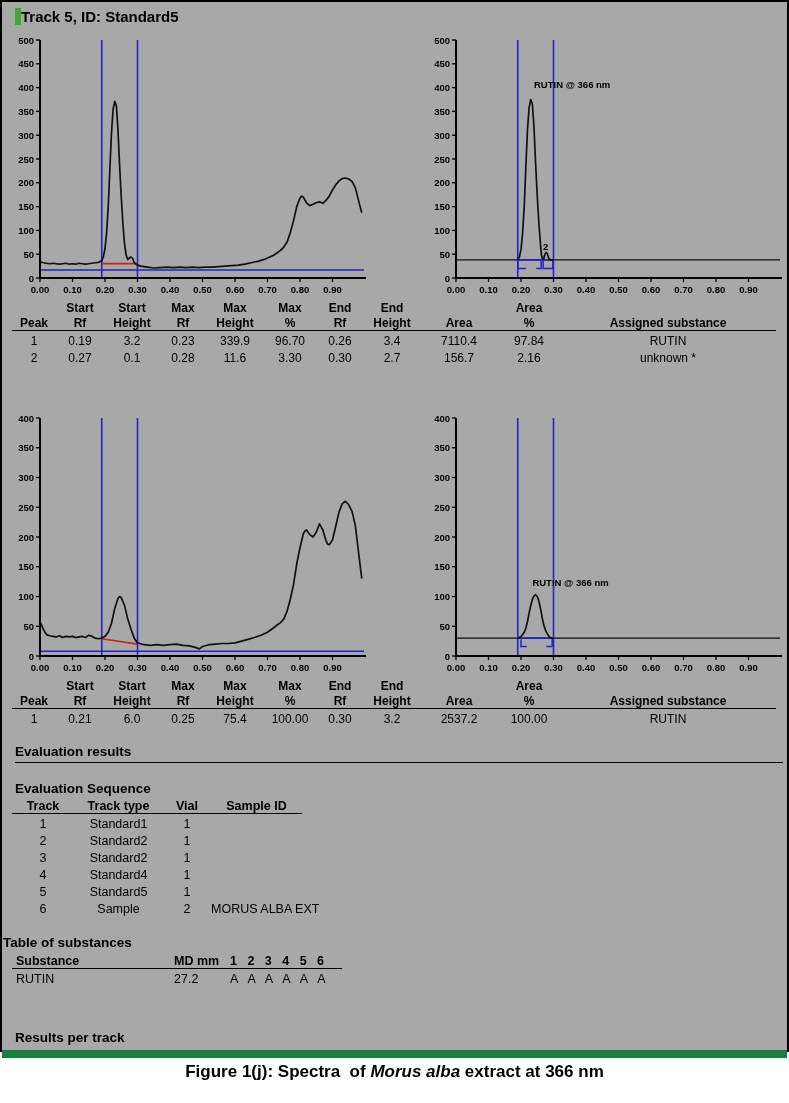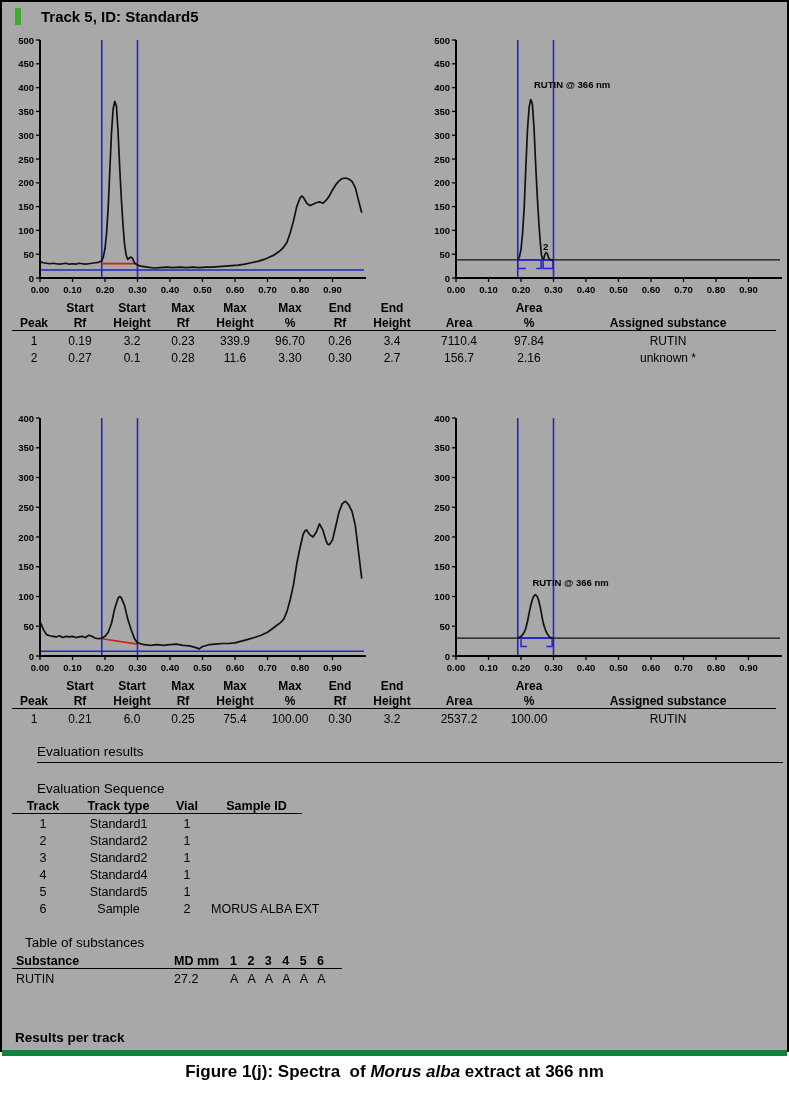--- a/index.html
+++ b/index.html
@@ -1,60 +1,60 @@
 <!DOCTYPE html>
 <html><head>
 <meta charset="utf-8">
 <style>
   html,body{margin:0;padding:0;background:#ffffff;}
   .page{position:relative;width:789px;height:1103px;background:#ffffff;
         font-family:"Liberation Sans",sans-serif;color:#000;overflow:hidden;}
   .panel{position:absolute;left:0;top:0;width:789px;height:1052px;
          background:#a8a8a8;border:2px solid #000;box-sizing:border-box;}
-  .track-title{position:absolute;left:13px;height:19px;display:flex;align-items:center;gap:20px;
+  .track-title{position:absolute;left:13px;height:19px;display:flex;align-items:center;gap:0;
                font-size:15px;font-weight:bold;white-space:nowrap;}
   .color-bar{display:inline-block;width:6px;height:17px;}
   .chart{position:absolute;}
   svg text.tick{font:bold 9.5px "Liberation Sans",sans-serif;fill:#000;}
   svg text.ann{font:bold 9.5px "Liberation Sans",sans-serif;fill:#000;}
 
   table{border-collapse:collapse;position:absolute;table-layout:fixed;}
   th,td{padding:0;white-space:nowrap;overflow:visible;}
 
   .peak-table{left:10px;width:764px;font-size:12px;}
   .peak-table th,.peak-table td{text-align:center;height:15px;}
   .peak-table thead tr:last-child th{border-bottom:1.6px solid #000;}
   .peak-table tbody tr td{height:17px;vertical-align:bottom;}
   .peak-table col.c1{width:44px}.peak-table col.c2{width:48px}.peak-table col.c3{width:56px}
   .peak-table col.c4{width:46px}.peak-table col.c5{width:58px}.peak-table col.c6{width:52px}
   .peak-table col.c7{width:48px}.peak-table col.c8{width:56px}.peak-table col.c9{width:78px}
   .peak-table col.c10{width:62px}.peak-table col.c11{width:216px}
 
-  .sec-head{position:absolute;font-size:13.5px;font-weight:normal;margin-left:22px;}
+  .sec-head{position:absolute;font-size:13.5px;font-weight:bold;}
   .ruled{border-bottom:1.6px solid #000;padding-bottom:3px;}
 
   .seq-table{left:10px;width:290px;font-size:12.5px;}
   .seq-table th,.seq-table td{text-align:center;padding-left:4px;}
   .seq-table th{height:15px;border-bottom:1.6px solid #000;}
   .seq-table td{height:17px;vertical-align:bottom;}
   .seq-table col.s1{width:58px}.seq-table col.s2{width:93px}
   .seq-table col.s3{width:44px}.seq-table col.s4{width:95px}
 
   .sub-table{left:10px;width:330px;font-size:12.5px;}
   .sub-table th,.sub-table td{text-align:left;padding-left:4px;}
   .sub-table thead tr:first-child th{height:14px;border-bottom:none;}
   .sub-table thead tr:last-child th{height:15px;border-bottom:1.6px solid #000;margin-top:16px;}
   .sub-table td{height:17px;vertical-align:bottom;}
   .sub-table thead tr:last-child th:nth-child(3),
   .sub-table tbody td:nth-child(3){letter-spacing:3.5px;}
   .sub-table col.u1{width:158px}.sub-table col.u2{width:56px}.sub-table col.u3{width:116px}
 
   .results-head{position:absolute;left:0;right:0;top:1028px;height:20px;
                 padding-left:13px;font-size:13.5px;font-weight:bold;
-                border-bottom:6px solid #15803d;}
+                border-bottom:8px solid #15803d;}
   .caption{position:absolute;left:0;right:0;top:1062px;text-align:center;
            font-size:17px;font-weight:bold;white-space:pre-wrap;}
   .caption .it{font-style:italic;}
 </style>
 </head>
 <body>
 
 <div class="page">
   <div class="panel">
 

